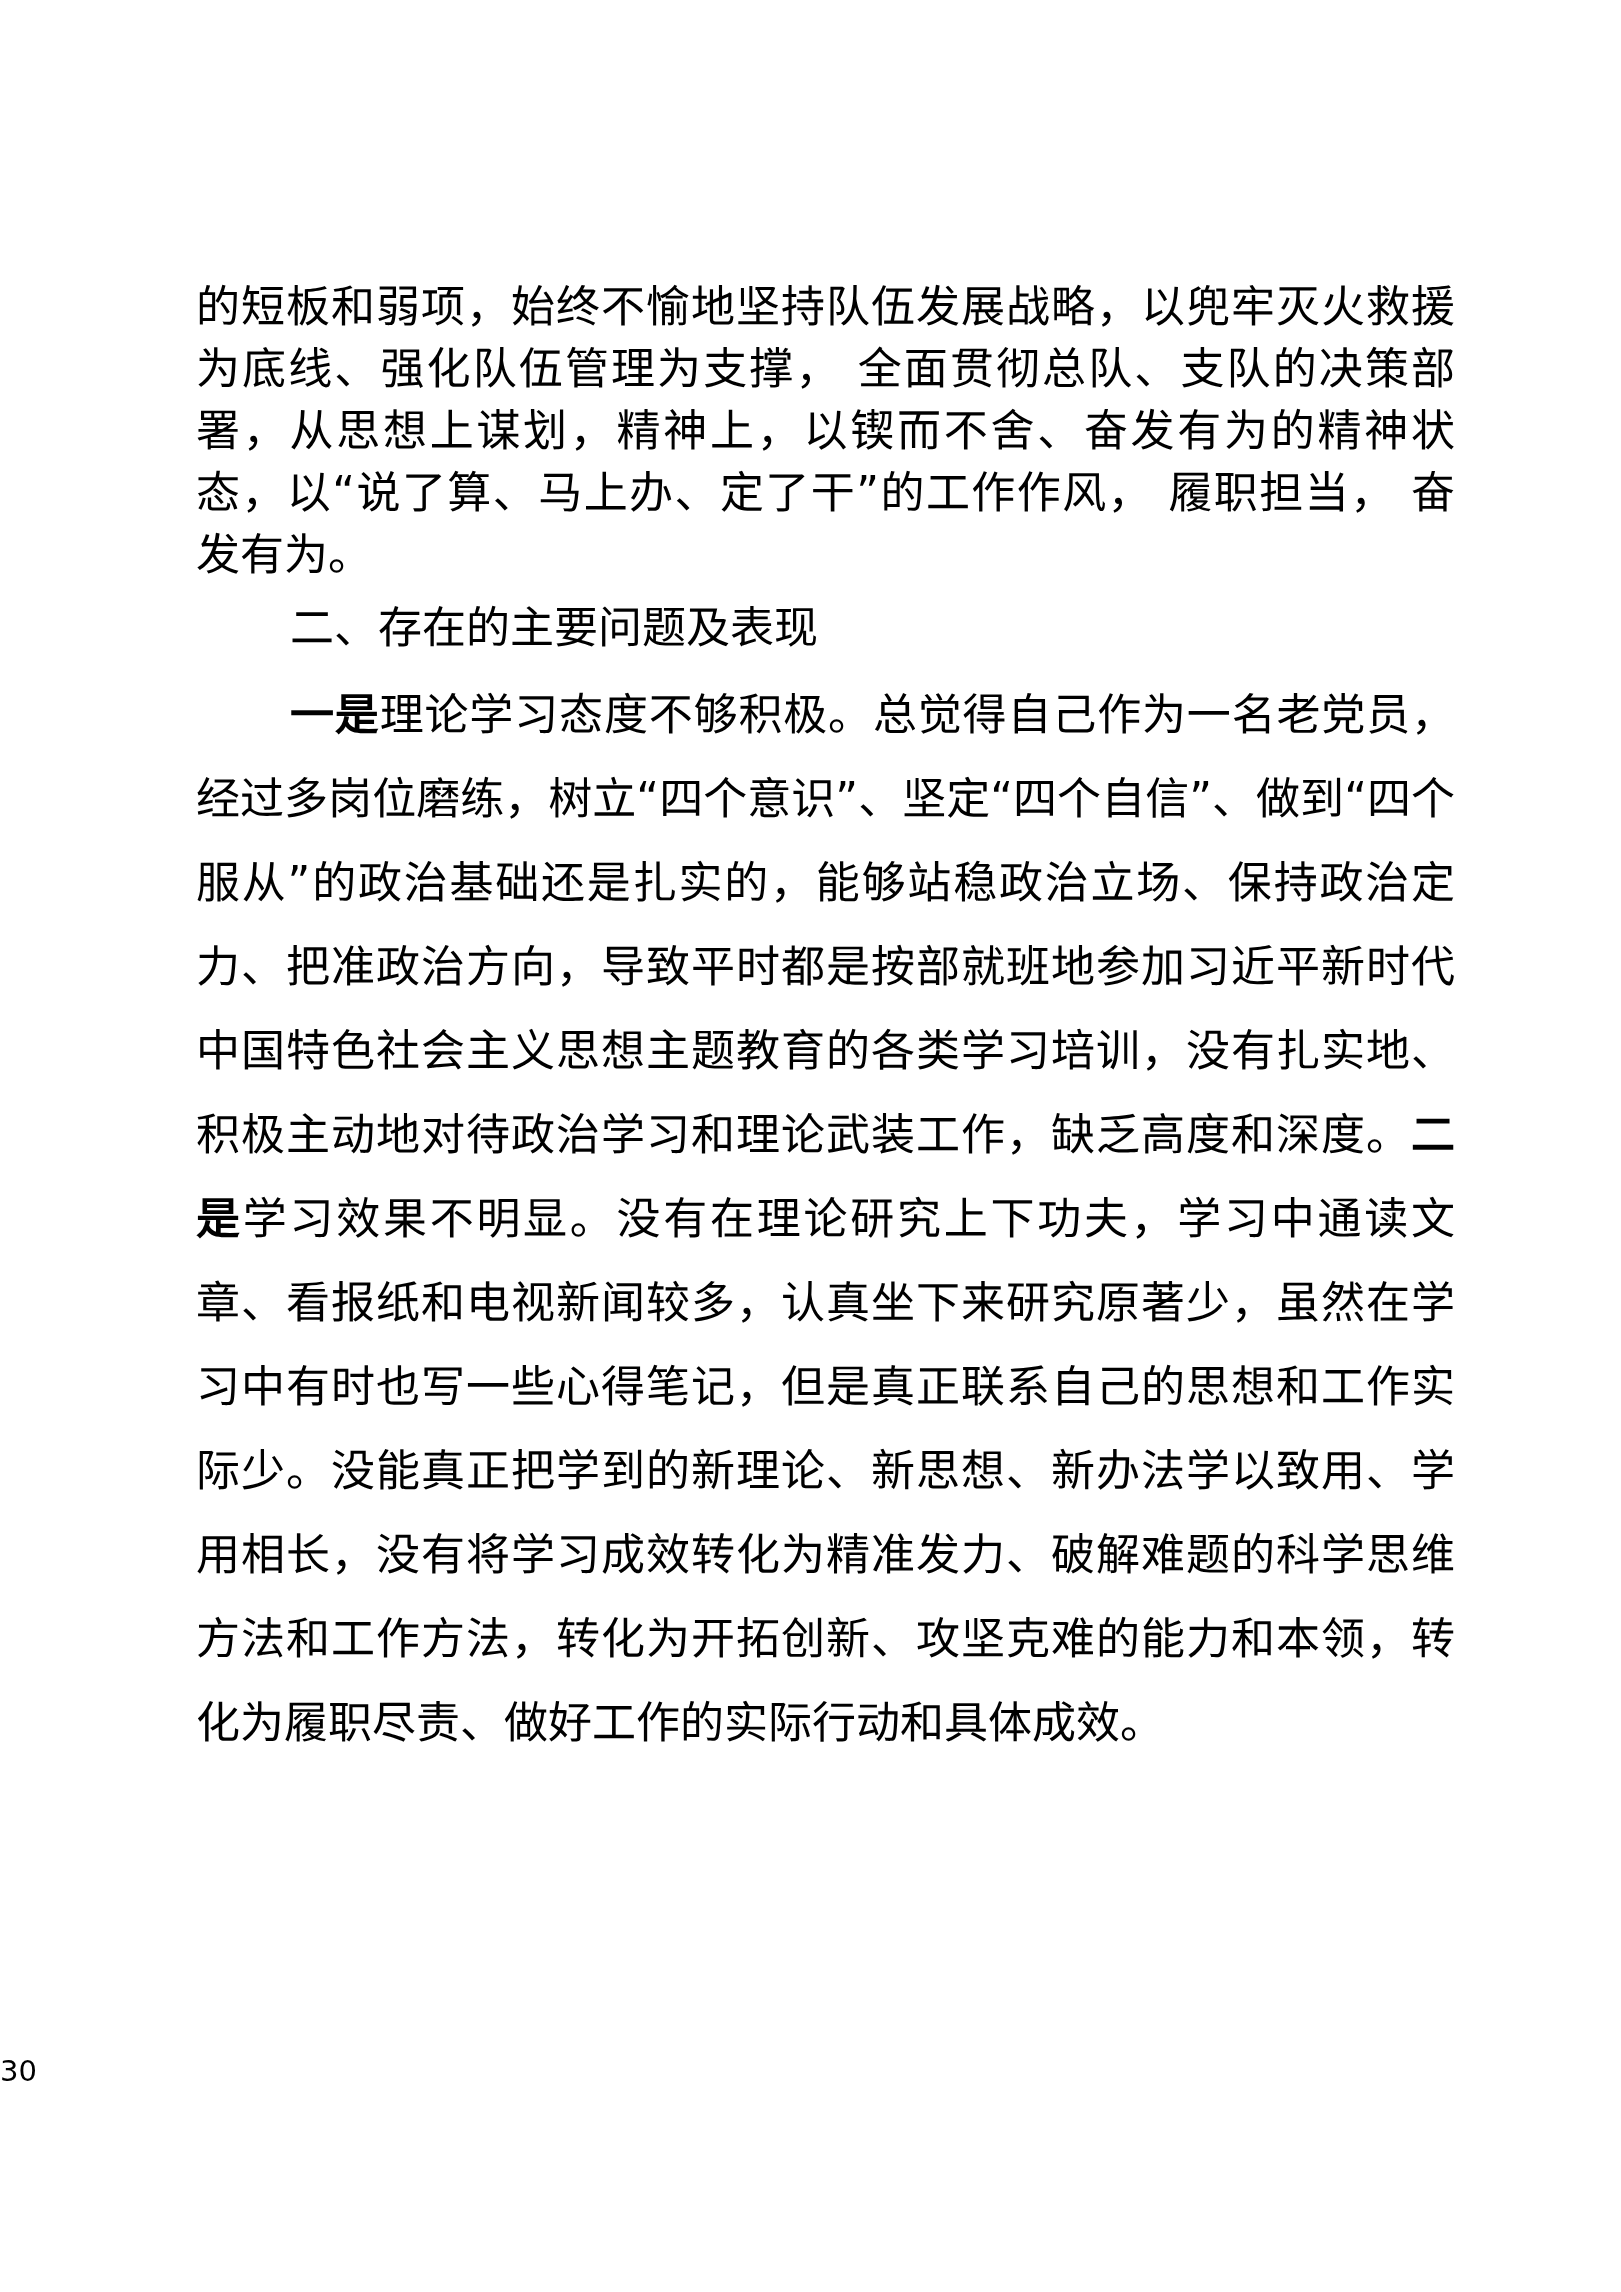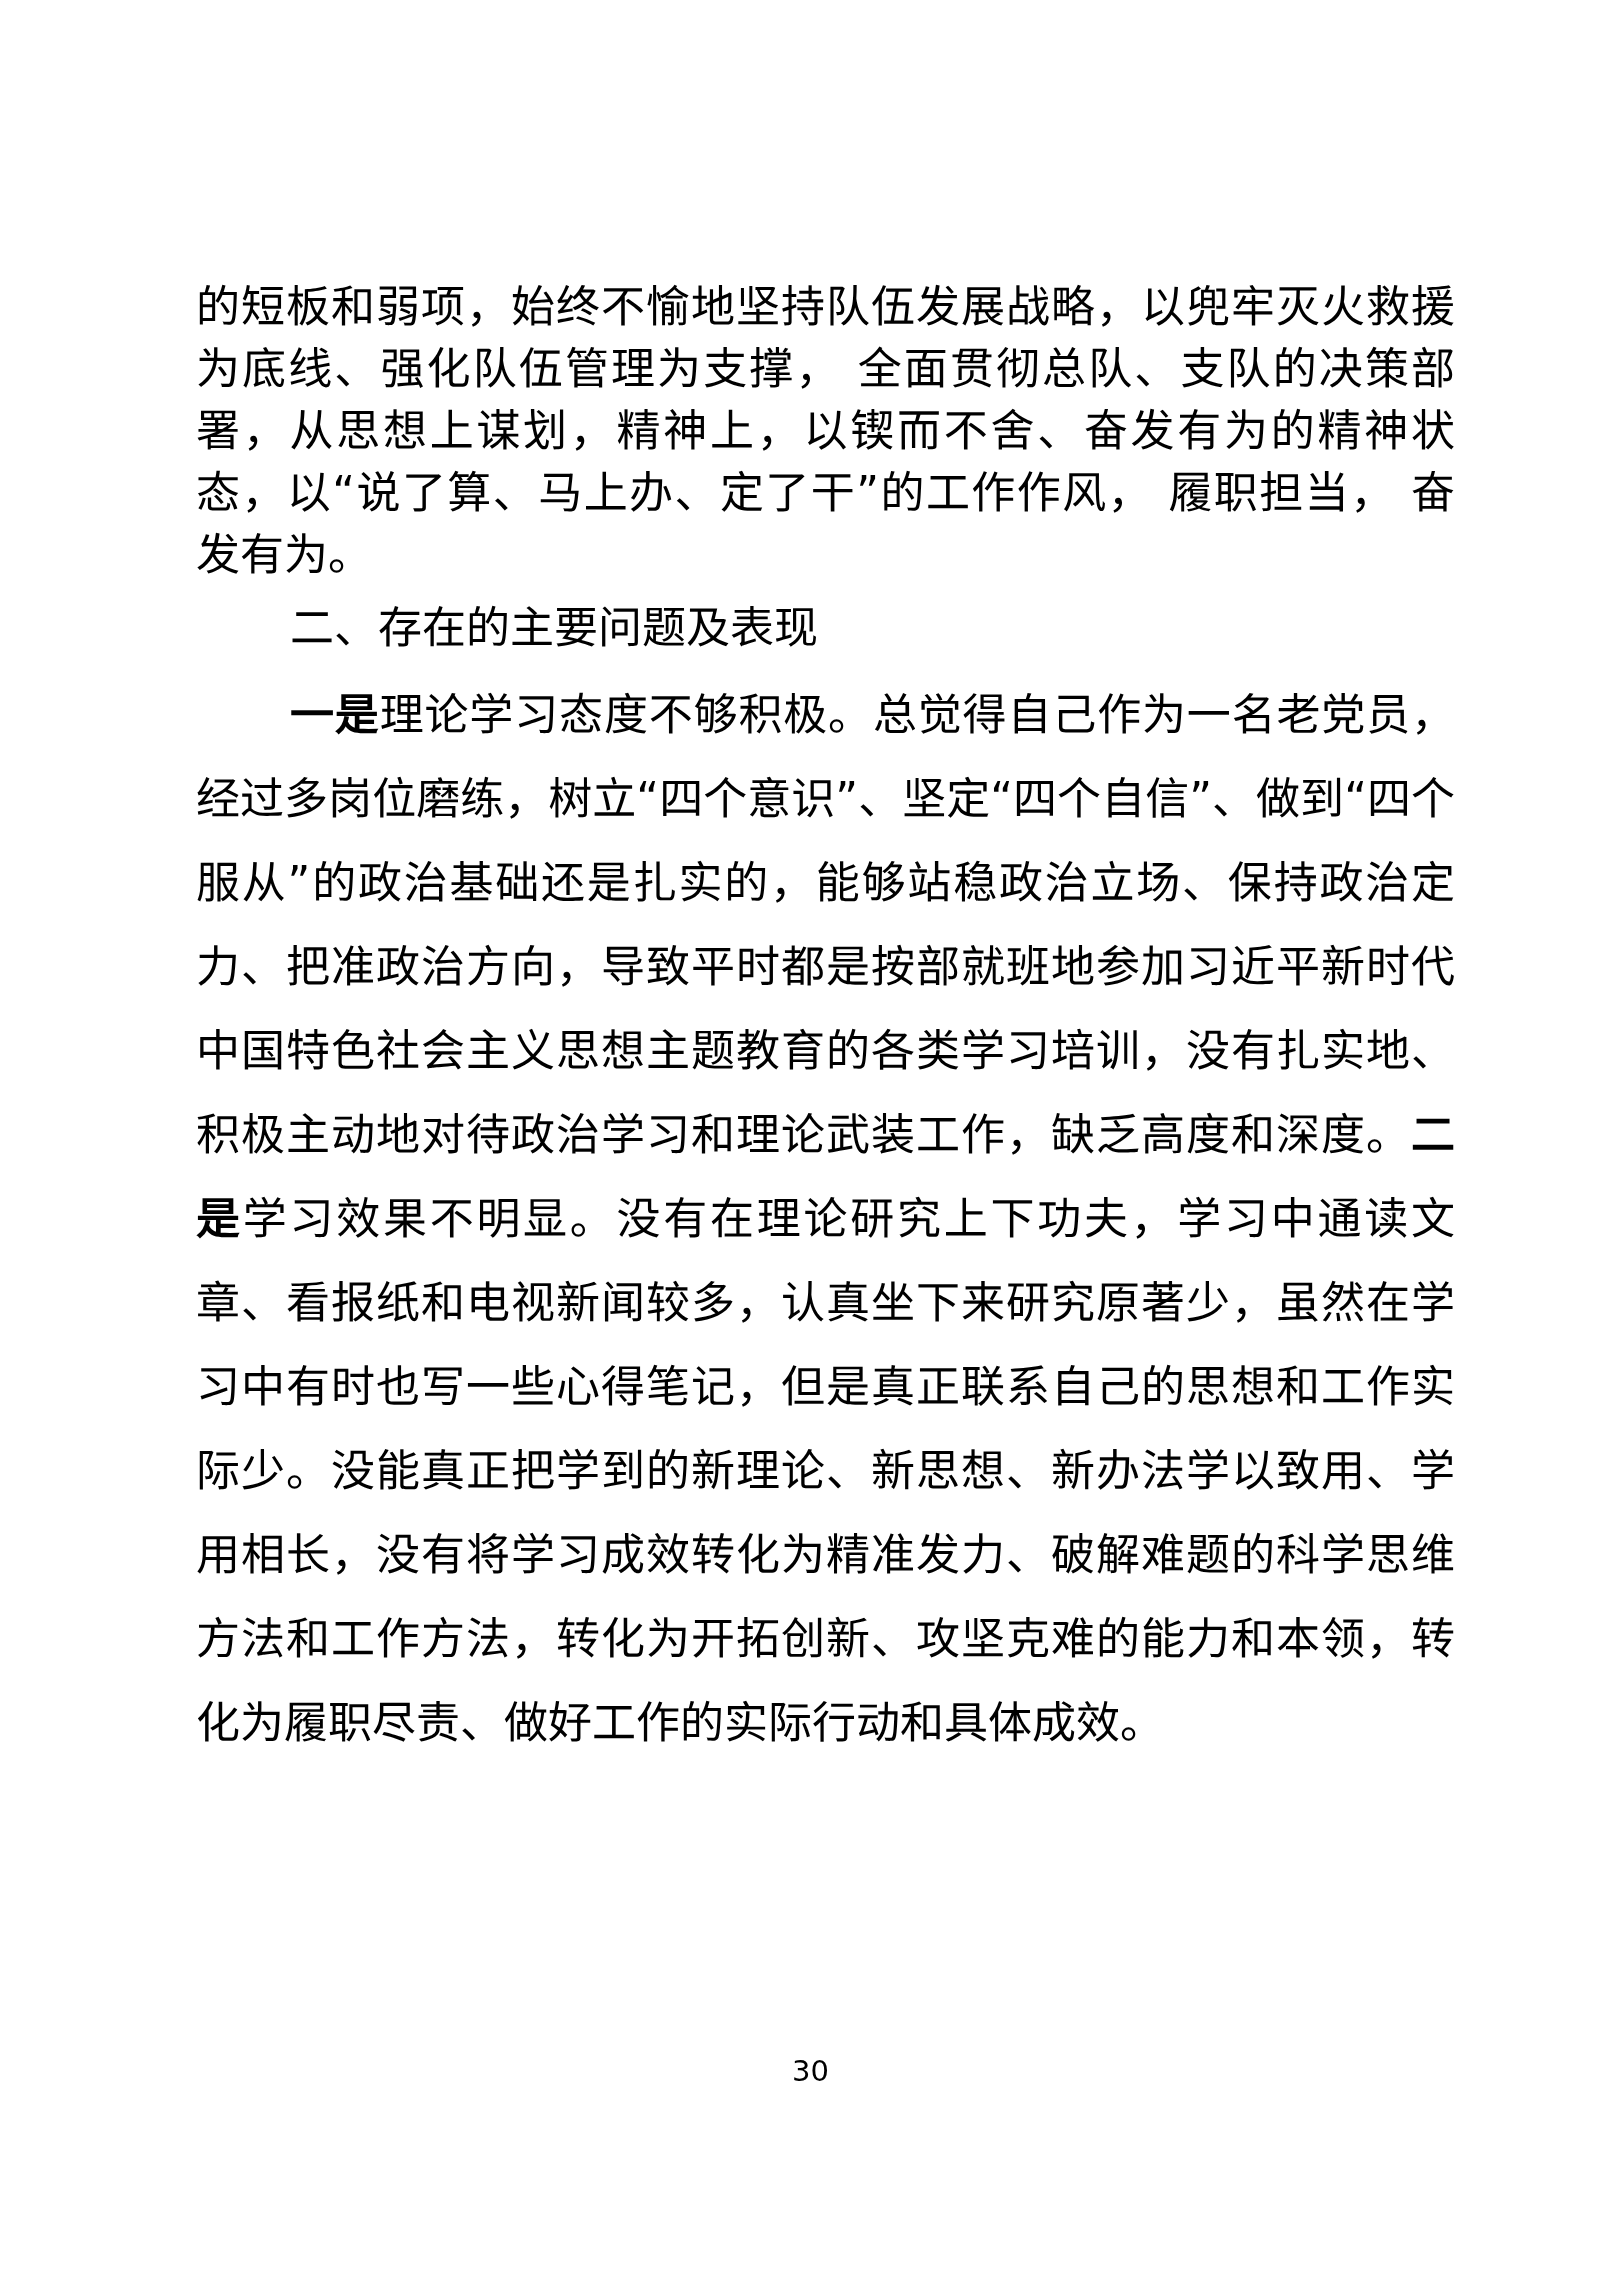--- a/index.html
+++ b/index.html
@@ -75,21 +75,20 @@
     text-indent: 94px;
     text-align: left;
     font-family: Liberation Serif, serif;
   }
 
   .page-number {
     position: absolute;
     left: 0;
     right: 0;
     top: 2054px;
-    text-align: center;
     font-size: 29px;
     line-height: 35px;
     font-weight: 400;
     color: #000000;
   }
 </style>
 </head>
 <body>
 
 <div class="page">

